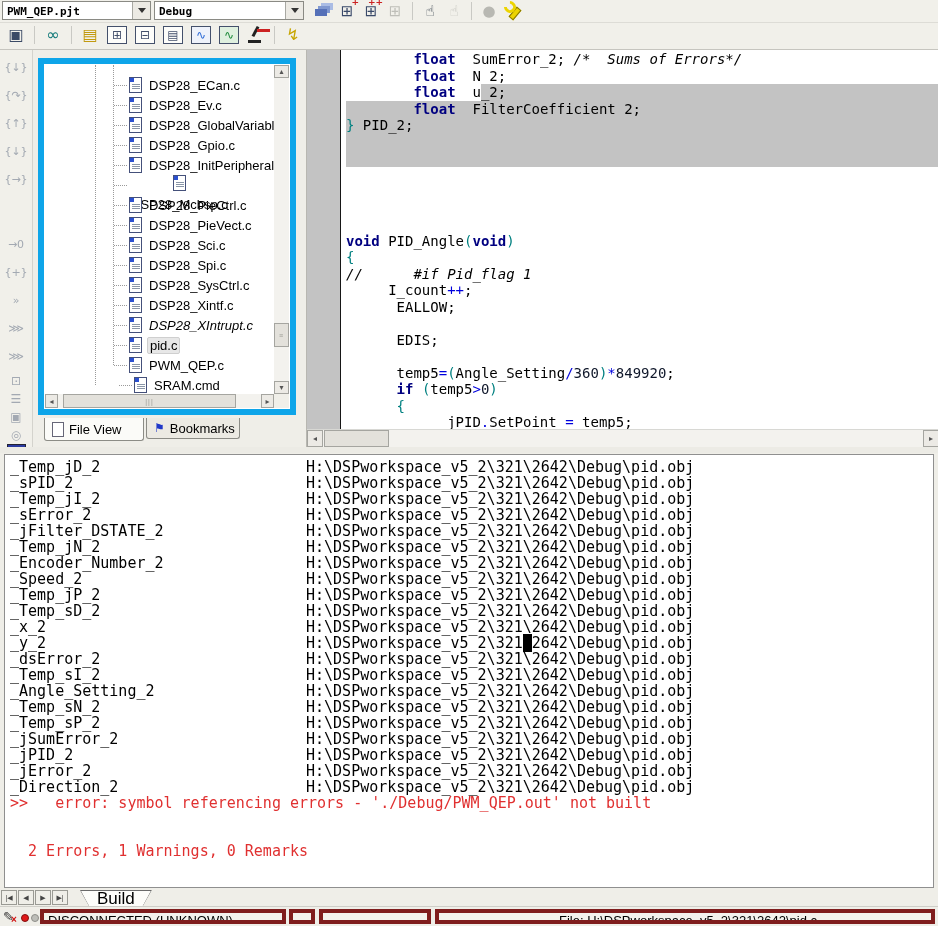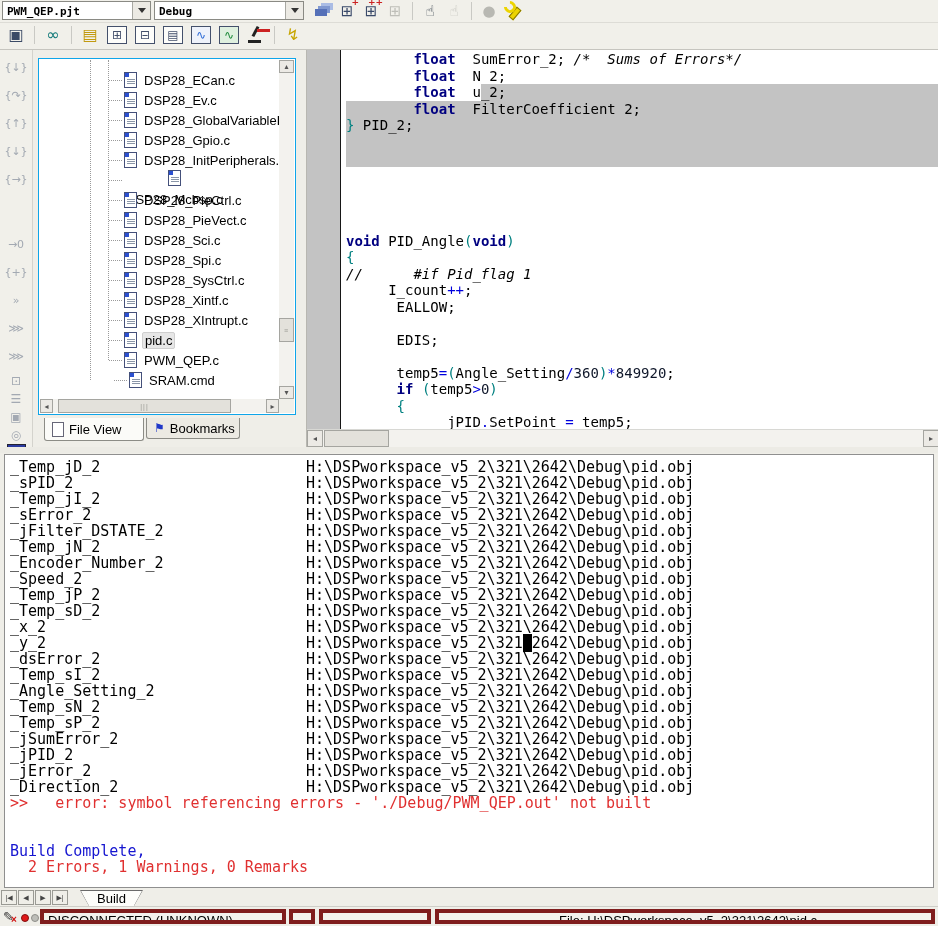--- a/index.html
+++ b/index.html
@@ -44,21 +44,21 @@
   .dbg-group:nth-of-type(2){margin-top:46px;gap:9px;}
   .dbg-group:nth-of-type(3){margin-top:6px;gap:0;}
   .dbtn{position:relative;width:24px;height:19px;display:flex;align-items:center;justify-content:center;
     font-size:11px;color:#a3a9b2;font-family:"DejaVu Sans",sans-serif;white-space:nowrap;}
   .dbg-group:nth-of-type(3) .dbtn{height:18px;font-size:12px;}
   .redwin{color:transparent!important;width:17px;height:15px;border:1px solid #223;background:#e9e9f2;}
   .redwin::before{content:"";position:absolute;left:0;top:0;right:0;height:3px;background:#2a3aa0;}
   .redwin::after{content:"";position:absolute;left:4px;top:5px;width:7px;height:7px;border-radius:50%;background:#d21818;}
   
   .tree-panel{position:absolute;left:34px;top:50px;width:272px;height:398px;}
-  .tree-box{position:absolute;left:4px;top:8px;width:258px;height:357px;background:#fff;border:1px solid #0ea5e9;box-sizing:border-box;}
+  .tree-box{position:absolute;left:4px;top:8px;width:258px;height:357px;background:#fff;border:6px solid #0ea5e9;box-sizing:border-box;}
   .tree-items{position:absolute;left:1px;top:1px;right:16px;bottom:15px;overflow:hidden;font-size:13px;}
   .guide{position:absolute;border-left:1px dotted #9a9a9a;}
   .tree-item{position:absolute;display:flex;align-items:center;gap:5px;height:20px;white-space:nowrap;}
   .tree-item.lvl2{left:84px;} .tree-item.lvl1{left:66px;margin-left:23px;}
   .tree-item::before{content:"";position:absolute;left:-15px;top:10px;width:13px;border-top:1px dotted #9a9a9a;}
   .doc-icon{position:relative;width:11px;height:14px;background:#fff;border:1px solid #44507a;flex:none;}
   .doc-icon::before{content:"";position:absolute;left:0;top:0;width:4px;height:4px;background:#2b50d0;}
   .doc-icon::after{content:"";position:absolute;left:2px;right:1px;top:5px;bottom:2px;
     background:repeating-linear-gradient(to bottom,transparent 0 1px,#8a96a8 1px 2px);}
   .tree-label{padding:1px 2px;}
@@ -103,21 +103,21 @@
   .sym{display:inline-block;width:296px;}
   .err{color:#e03030;} .info{color:#1515d0;}
   .curblock{background:#000;color:#000;}
   
   .build-tabbar{position:absolute;left:0;top:890px;width:938px;height:16px;background:#efeee8;display:flex;align-items:flex-start;}
   .nav-btn{width:16px;height:15px;margin-left:1px;background:#efeee8;border:1px solid #9a9a94;box-sizing:border-box;
     display:flex;align-items:center;justify-content:center;font-size:7px;color:#444;white-space:nowrap;overflow:hidden;}
   .build-tab-outer{margin-left:12px;height:16px;position:relative;background:#6a6a6a;
     clip-path:polygon(0 0,100% 0,calc(100% - 9px) 100%,9px 100%);padding:1px 1px 0 1px;box-sizing:border-box;}
   .build-tab-inner{height:15px;background:#fdfdfa;clip-path:polygon(0 0,100% 0,calc(100% - 8px) 100%,8px 100%);
-    display:flex;align-items:center;justify-content:center;font-size:13px;padding:0 16px;}
+    display:flex;align-items:center;justify-content:center;font-size:17px;padding:0 16px;}
   
   .statusbar{position:absolute;left:0;top:906px;width:938px;height:20px;background:#efeee8;border-top:1px solid #cfcec8;}
   .pencil-icon{position:absolute;left:3px;top:2px;font-size:13px;color:#333;}
   .pencil-x{position:absolute;left:11px;top:7px;font-size:10px;color:#d01010;font-weight:bold;}
   .led{position:absolute;top:7px;width:8px;height:8px;border-radius:50%;}
   .led-red{left:21px;background:#e01818;border:1px solid #801010;box-sizing:border-box;}
   .led-gray{left:31px;background:#bdbdb8;border:1px solid #8f8f8a;box-sizing:border-box;}
   .sb-cell{position:absolute;top:2px;height:15px;border:4px solid #7f1d1d;background:#f3f2ed;
     box-sizing:border-box;font-size:13px;line-height:13px;padding:1px 0 0 4px;white-space:nowrap;overflow:hidden;}
   .cell-conn{left:40px;width:246px;}
@@ -245,21 +245,21 @@
             <span class="tree-label">DSP28_Spi.c</span>
           </div>
           <div class="tree-item lvl2" style="top: 210px;">
             <span class="doc-icon"></span>
             <span class="tree-label">DSP28_SysCtrl.c</span>
           </div>
           <div class="tree-item lvl2" style="top: 230px;">
             <span class="doc-icon"></span>
             <span class="tree-label">DSP28_Xintf.c</span>
           </div>
-          <div class="tree-item lvl2" style="top: 250px;">
+          <div class="tree-item lvl2" style="top: 250px; font-style: italic;">
             <span class="doc-icon"></span>
             <span class="tree-label">DSP28_XIntrupt.c</span>
           </div>
           <div class="tree-item lvl2 selected" style="top: 270px;">
             <span class="doc-icon"></span>
             <span class="tree-label">pid.c</span>
           </div>
           <div class="tree-item lvl2" style="top: 290px;">
             <span class="doc-icon"></span>
             <span class="tree-label">PWM_QEP.c</span>
@@ -346,21 +346,20 @@
         <div class="bline"><span class="sym">_Angle_Setting_2</span><span class="path">H:\DSPworkspace_v5_2\321\2642\Debug\pid.obj</span></div>
         <div class="bline"><span class="sym">_Temp_sN_2</span><span class="path">H:\DSPworkspace_v5_2\321\2642\Debug\pid.obj</span></div>
         <div class="bline"><span class="sym">_Temp_sP_2</span><span class="path">H:\DSPworkspace_v5_2\321\2642\Debug\pid.obj</span></div>
         <div class="bline"><span class="sym">_jSumError_2</span><span class="path">H:\DSPworkspace_v5_2\321\2642\Debug\pid.obj</span></div>
         <div class="bline"><span class="sym">_jPID_2</span><span class="path">H:\DSPworkspace_v5_2\321\2642\Debug\pid.obj</span></div>
         <div class="bline"><span class="sym">_jError_2</span><span class="path">H:\DSPworkspace_v5_2\321\2642\Debug\pid.obj</span></div>
         <div class="bline"><span class="sym">_Direction_2</span><span class="path">H:\DSPworkspace_v5_2\321\2642\Debug\pid.obj</span></div>
         <div class="bline err">&gt;&gt;   error: symbol referencing errors - './Debug/PWM_QEP.out' not built</div>
         <div class="bline"> </div>
         <div class="bline"> </div>
-        <div class="bline info">Build Complete,</div>
         <div class="bline err">  2 Errors, 1 Warnings, 0 Remarks</div>
       </div>
   </div>
 
   <div class="build-tabbar">
     <div class="nav-btn">|◀</div>
     <div class="nav-btn">◀</div>
     <div class="nav-btn">▶</div>
     <div class="nav-btn">▶|</div>
     <div class="build-tab-outer">

